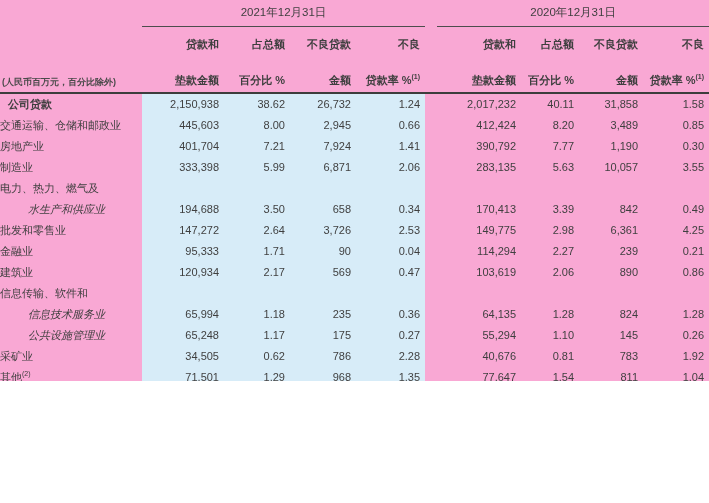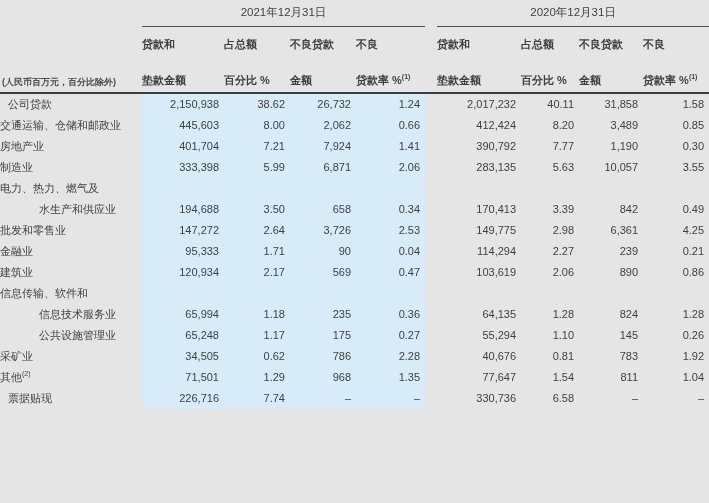--- a/index.html
+++ b/index.html
@@ -1,19 +1,19 @@
 <!DOCTYPE html>
 <html><head>
 <meta charset="utf-8">
 <style>
   html,body{margin:0;padding:0;background:#ffffff;}
   .page{
     position:relative;
-    width:709px;height:503px;
-    background:#e5e5e5;
+    width:709px;height:381px;
+    background:#f9a8d4;
     font-family:"Liberation Sans","DejaVu Sans",sans-serif;
     color:#3f3f3f;
     overflow:hidden;
   }
   table{
     border-collapse:collapse;
     table-layout:fixed;
     width:709px;
   }
   td{
@@ -30,20 +30,21 @@
   col.c20a{width:84px;} col.c20b{width:58px;} col.c20c{width:64px;} col.c20d{width:66px;}
 
   
   .gtitle{
     text-align:center;
     height:26px;
     font-size:11.5px;
     border-bottom:1px solid #4d4d4d;
   }
   .sub{
+    text-align:right;
     font-weight:bold;
     padding-right:5px;
   }
   tr.subrow1 td{height:24px;vertical-align:bottom;padding-bottom:2px;}
   tr.subrow2 td{height:34px;vertical-align:bottom;padding-bottom:5px;border-bottom:2px solid #3d3d3d;font-weight:bold;}
   .note{
     font-size:9px;
     font-weight:normal;
     text-align:left;
     padding-left:2px;
@@ -55,22 +56,22 @@
     line-height:0;
   }
 
   
   tbody td{height:21px;}
   td.num{text-align:right;padding-right:5px;}
   td.band{background:var(--band,#d7ecf8);}
   td.lbl{text-align:left;}
   .ind0{padding-left:2px;}
   .ind1{}
-  .ind2{padding-left:39px;}
-  tr.bold td.lbl{font-weight:normal;padding-left:8px;}
+  .ind2{padding-left:28px;font-style:italic;}
+  tr.bold td.lbl{font-weight:bold;padding-left:8px;}
   tr.total td{
     height:28px;
     font-weight:bold;
     border-top:1.5px solid #3d3d3d;
     border-bottom:1.5px solid #3d3d3d;
   }
 </style>
 </head>
 <body>
 
@@ -132,21 +133,21 @@
           <td></td>
           <td class="num">2,017,232</td>
           <td class="num">40.11</td>
           <td class="num">31,858</td>
           <td class="num">1.58</td>
         </tr>
         <tr>
           <td class="lbl ind1"><span>交通运输、仓储和邮政业</span></td>
           <td class="num band">445,603</td>
           <td class="num band">8.00</td>
-          <td class="num band">2,062</td>
+          <td class="num band">2,945</td>
           <td class="num band">0.66</td>
           <td></td>
           <td class="num">412,424</td>
           <td class="num">8.20</td>
           <td class="num">3,489</td>
           <td class="num">0.85</td>
         </tr>
         <tr>
           <td class="lbl ind1"><span>房地产业</span></td>
           <td class="num band">401,704</td>

